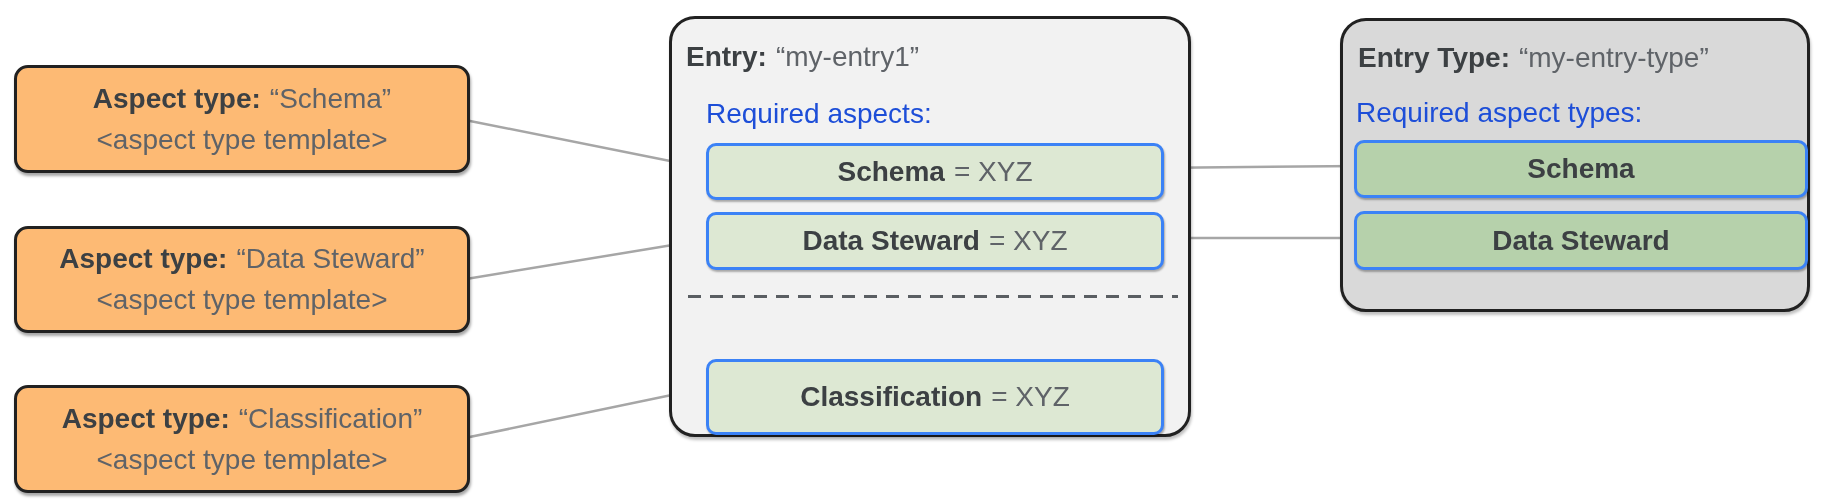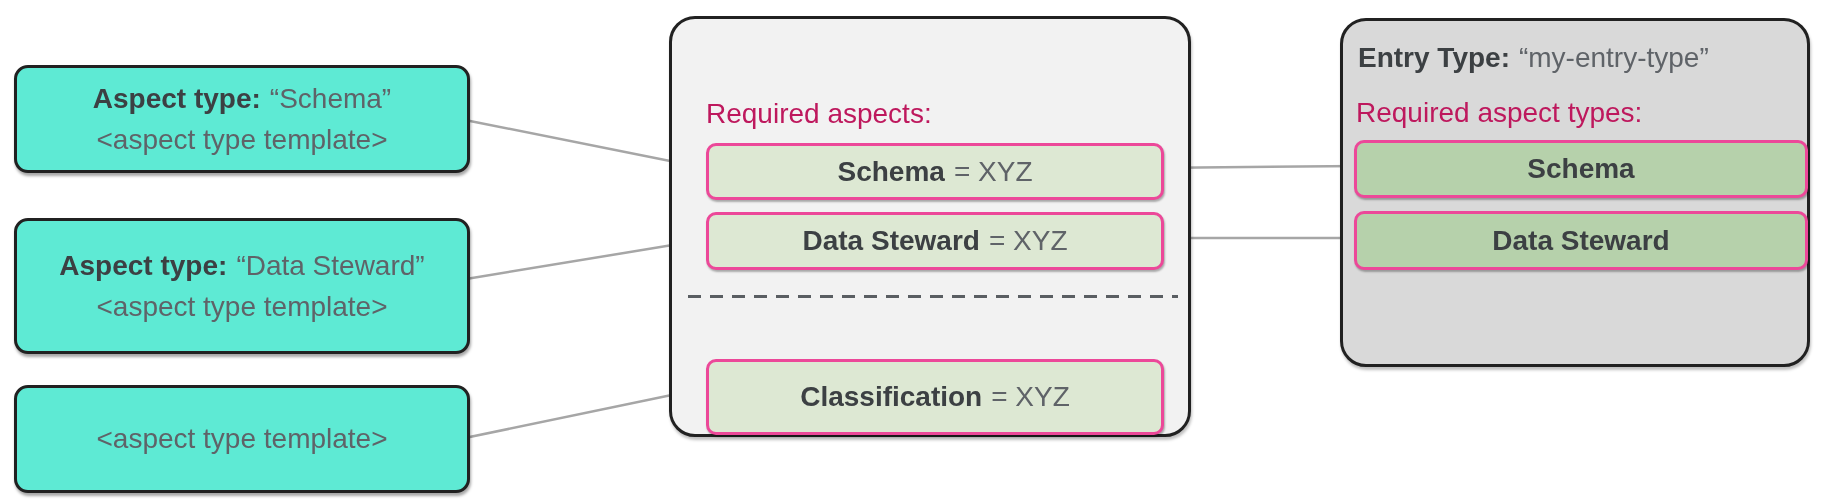--- a/index.html
+++ b/index.html
@@ -25,21 +25,21 @@
     position: absolute;
     box-sizing: border-box;
     border: 3px solid #212121;
     z-index: 1;
   }
   
   .aspect-box {
     left: 14px;
     width: 456px;
     height: 108px;
-    background: #5eead4;
+    background: #fdba74;
     border-radius: 14px;
     box-shadow: 1px 3px 3px rgba(0,0,0,0.35);
     display: flex;
     flex-direction: column;
     align-items: center;
     justify-content: center;
     gap: 13px;
     text-align: center;
   }
   .aspect-box .line1 { font-size: 28px; line-height: 28px; }
@@ -47,42 +47,42 @@
   .entry-panel {
     left: 669px; top: 16px;
     width: 522px; height: 421px;
     background: #f2f2f2;
     border-radius: 26px;
     box-shadow: 1px 3px 3px rgba(0,0,0,0.25);
   }
   
   .entry-type-panel {
     left: 1340px; top: 18px;
-    width: 470px; height: 349px;
+    width: 470px; height: 294px;
     background: #d9d9d9;
     border-radius: 26px;
     box-shadow: 1px 3px 3px rgba(0,0,0,0.25);
   }
   .panel-title {
     position: absolute;
     font-size: 28px;
     line-height: 30px;
     white-space: nowrap;
   }
   .section-heading {
     position: absolute;
     font-size: 28px;
     line-height: 30px;
-    color: #be185d;
+    color: #1d4ed8;
     white-space: nowrap;
   }
   .aspect-row {
     position: absolute;
     box-sizing: border-box;
-    border: 3px solid #ec4899;
+    border: 3px solid #3b82f6;
     border-radius: 10px;
     display: flex;
     align-items: center;
     justify-content: center;
     font-size: 28px;
     box-shadow: 1px 2px 2px rgba(0,0,0,0.3);
     white-space: nowrap;
   }
   .aspect-row.light { background: #dde8d3; left: 34px; width: 458px; }
   .aspect-row.green { background: #b6d1ab; left: 11px; width: 454px; }
@@ -107,30 +107,32 @@
     <line x1="460" y1="439" x2="715" y2="386" stroke="#a6a6a6" stroke-width="2.5"></line>
     <line x1="1150" y1="168" x2="1360" y2="166" stroke="#a6a6a6" stroke-width="2.5"></line>
     <line x1="1150" y1="238" x2="1360" y2="238" stroke="#a6a6a6" stroke-width="2.5"></line>
   </svg>
 
   <div class="box aspect-box" style="top:65px">
     <div class="line1"><span class="b">Aspect type:</span><span class="v gap">“Schema”</span></div>
     <div class="line1 v">&lt;aspect type template&gt;</div>
   </div>
 
-  <div class="box aspect-box" style="top:218px;height:136px">
+  <div class="box aspect-box" style="top:226px;height:107px">
     <div class="line1"><span class="b">Aspect type:</span><span class="v gap">“Data Steward”</span></div>
     <div class="line1 v">&lt;aspect type template&gt;</div>
   </div>
 
   <div class="box aspect-box" style="top:385px">
+    <div class="line1"><span class="b">Aspect type:</span><span class="v gap">“Classification”</span></div>
     <div class="line1 v">&lt;aspect type template&gt;</div>
   </div>
 
   <div class="panel entry-panel">
+    <div class="panel-title" style="left:14px;top:23px"><span class="b">Entry:</span><span class="v gap">“my-entry1”</span></div>
 
     <div class="section-heading" style="left:34px;top:80px">Required aspects:</div>
 
     <div class="aspect-row light" style="top:124px;height:57px">
       <span class="b">Schema</span>
         <span class="v gap">= XYZ</span>
     </div>
 
     <div class="aspect-row light" style="top:193px;height:58px">
       <span class="b">Data Steward</span>

